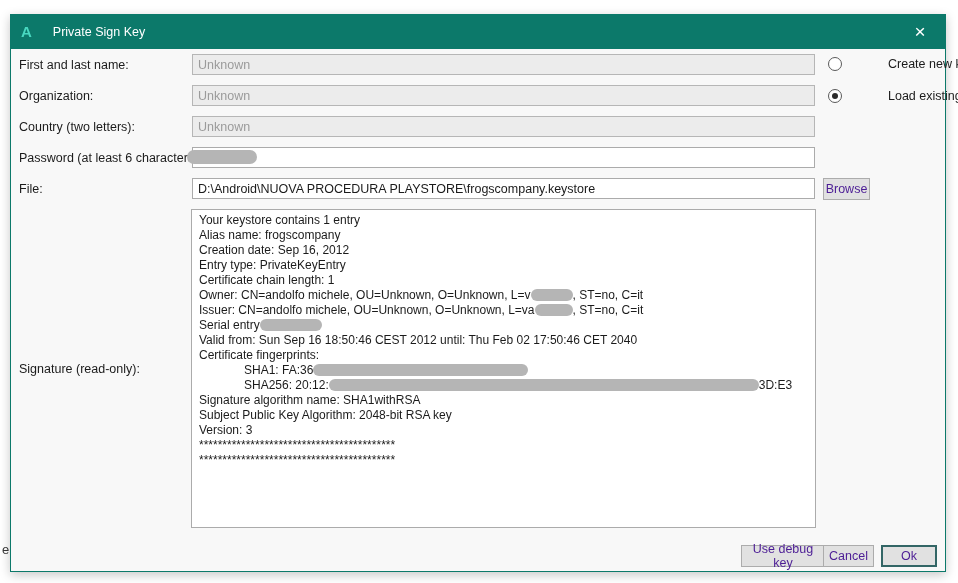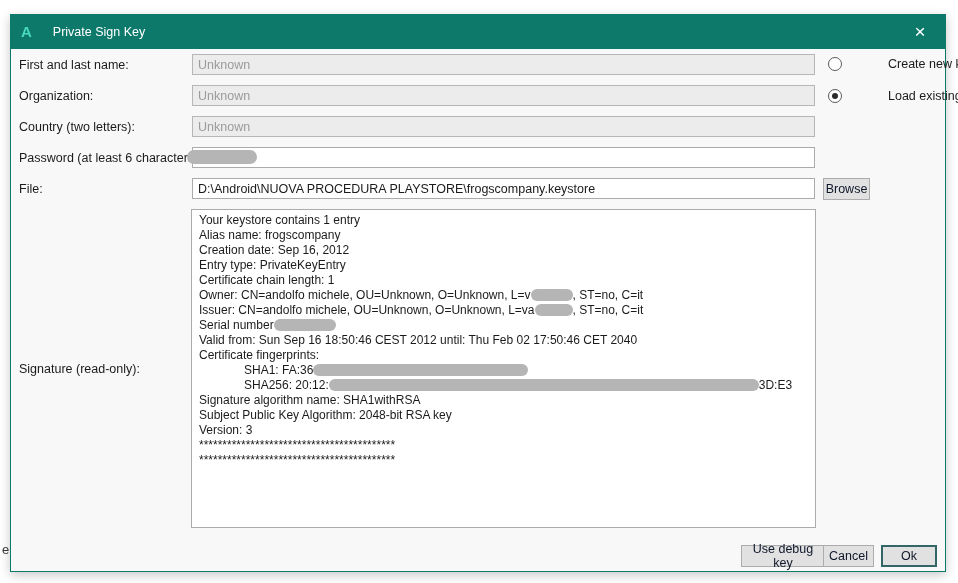--- a/index.html
+++ b/index.html
@@ -43,21 +43,21 @@
   .redact {
     display:inline-block; background:#b5b5b5; height:12px; border-radius:7px;
     vertical-align:-2px;
   }
   .pwd-redact {
     position:absolute; left:176px; top:135px; width:70px; height:14px;
     background:#b5b5b5; border-radius:8px; z-index:3;
   }
   .btn {
     position:absolute; height:22px; box-sizing:border-box;
-    background:#e1e1e1; border:1px solid #acacac; color:#0f172a;
+    background:#e1e1e1; border:1px solid #acacac; color:#4c1d95;
     font-family:"Liberation Sans", sans-serif; font-size:12.5px;
     display:flex; align-items:center; justify-content:center; cursor:pointer;
   }
   .btn-browse { left:812px; top:163px; width:47px; }
   .btn-debug  { left:722px; top:530px; width:84px;margin-left:8px; }
   .btn-cancel { left:812px; top:530px; width:51px; }
   .btn-ok     { left:870px; top:530px; width:56px; border:2px solid #336666; }
   .radio-row {
     position:absolute; left:817px; display:flex; align-items:center; cursor:pointer;gap:40px;
   }
@@ -121,21 +121,21 @@
 
   <span class="field-label" style="top:347px">Signature (read-only):</span>
   <div class="signature-box" id="signature-box">
       <div class="sig-line"><span>Your keystore contains 1 entry</span></div>
       <div class="sig-line"><span>Alias name: frogscompany</span></div>
       <div class="sig-line"><span>Creation date: Sep 16, 2012</span></div>
       <div class="sig-line"><span>Entry type: PrivateKeyEntry</span></div>
       <div class="sig-line"><span>Certificate chain length: 1</span></div>
       <div class="sig-line"><span>Owner: CN=andolfo michele, OU=Unknown, O=Unknown, L=v</span><span class="redact" style="width: 42px;"></span><span>, ST=no, C=it</span></div>
       <div class="sig-line"><span>Issuer: CN=andolfo michele, OU=Unknown, O=Unknown, L=va</span><span class="redact" style="width: 38px;"></span><span>, ST=no, C=it</span></div>
-      <div class="sig-line"><span>Serial number</span><span class="redact" style="width: 62px;"></span></div>
+      <div class="sig-line"><span>Serial entry</span><span class="redact" style="width: 62px;"></span></div>
       <div class="sig-line"><span>Valid from: Sun Sep 16 18:50:46 CEST 2012 until: Thu Feb 02 17:50:46 CET 2040</span></div>
       <div class="sig-line"><span>Certificate fingerprints:</span></div>
       <div class="sig-line" style="padding-left: 45px;"><span>SHA1: FA:36</span><span class="redact" style="width: 215px;"></span></div>
       <div class="sig-line" style="padding-left: 45px;"><span>SHA256: 20:12:</span><span class="redact" style="width: 430px;"></span><span>3D:E3</span></div>
       <div class="sig-line"><span>Signature algorithm name: SHA1withRSA</span></div>
       <div class="sig-line"><span>Subject Public Key Algorithm: 2048-bit RSA key</span></div>
       <div class="sig-line"><span>Version: 3</span></div>
       <div class="sig-line"><span>******************************************</span></div>
       <div class="sig-line"><span>******************************************</span></div>
     </div>

